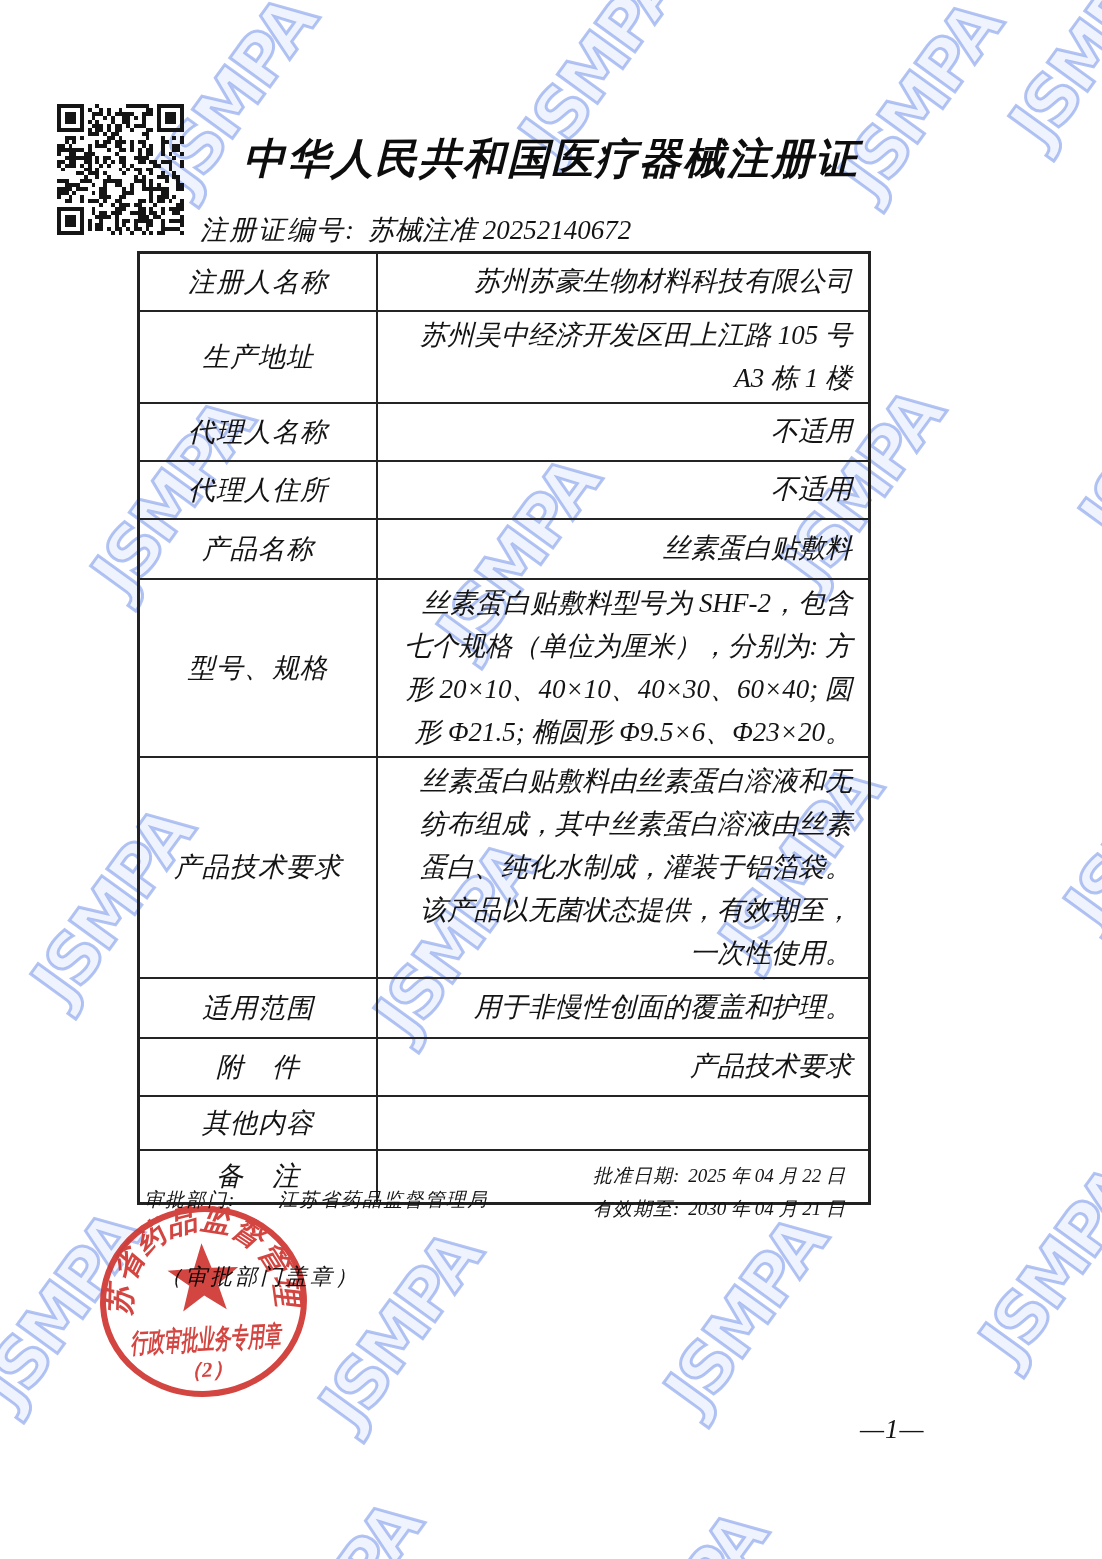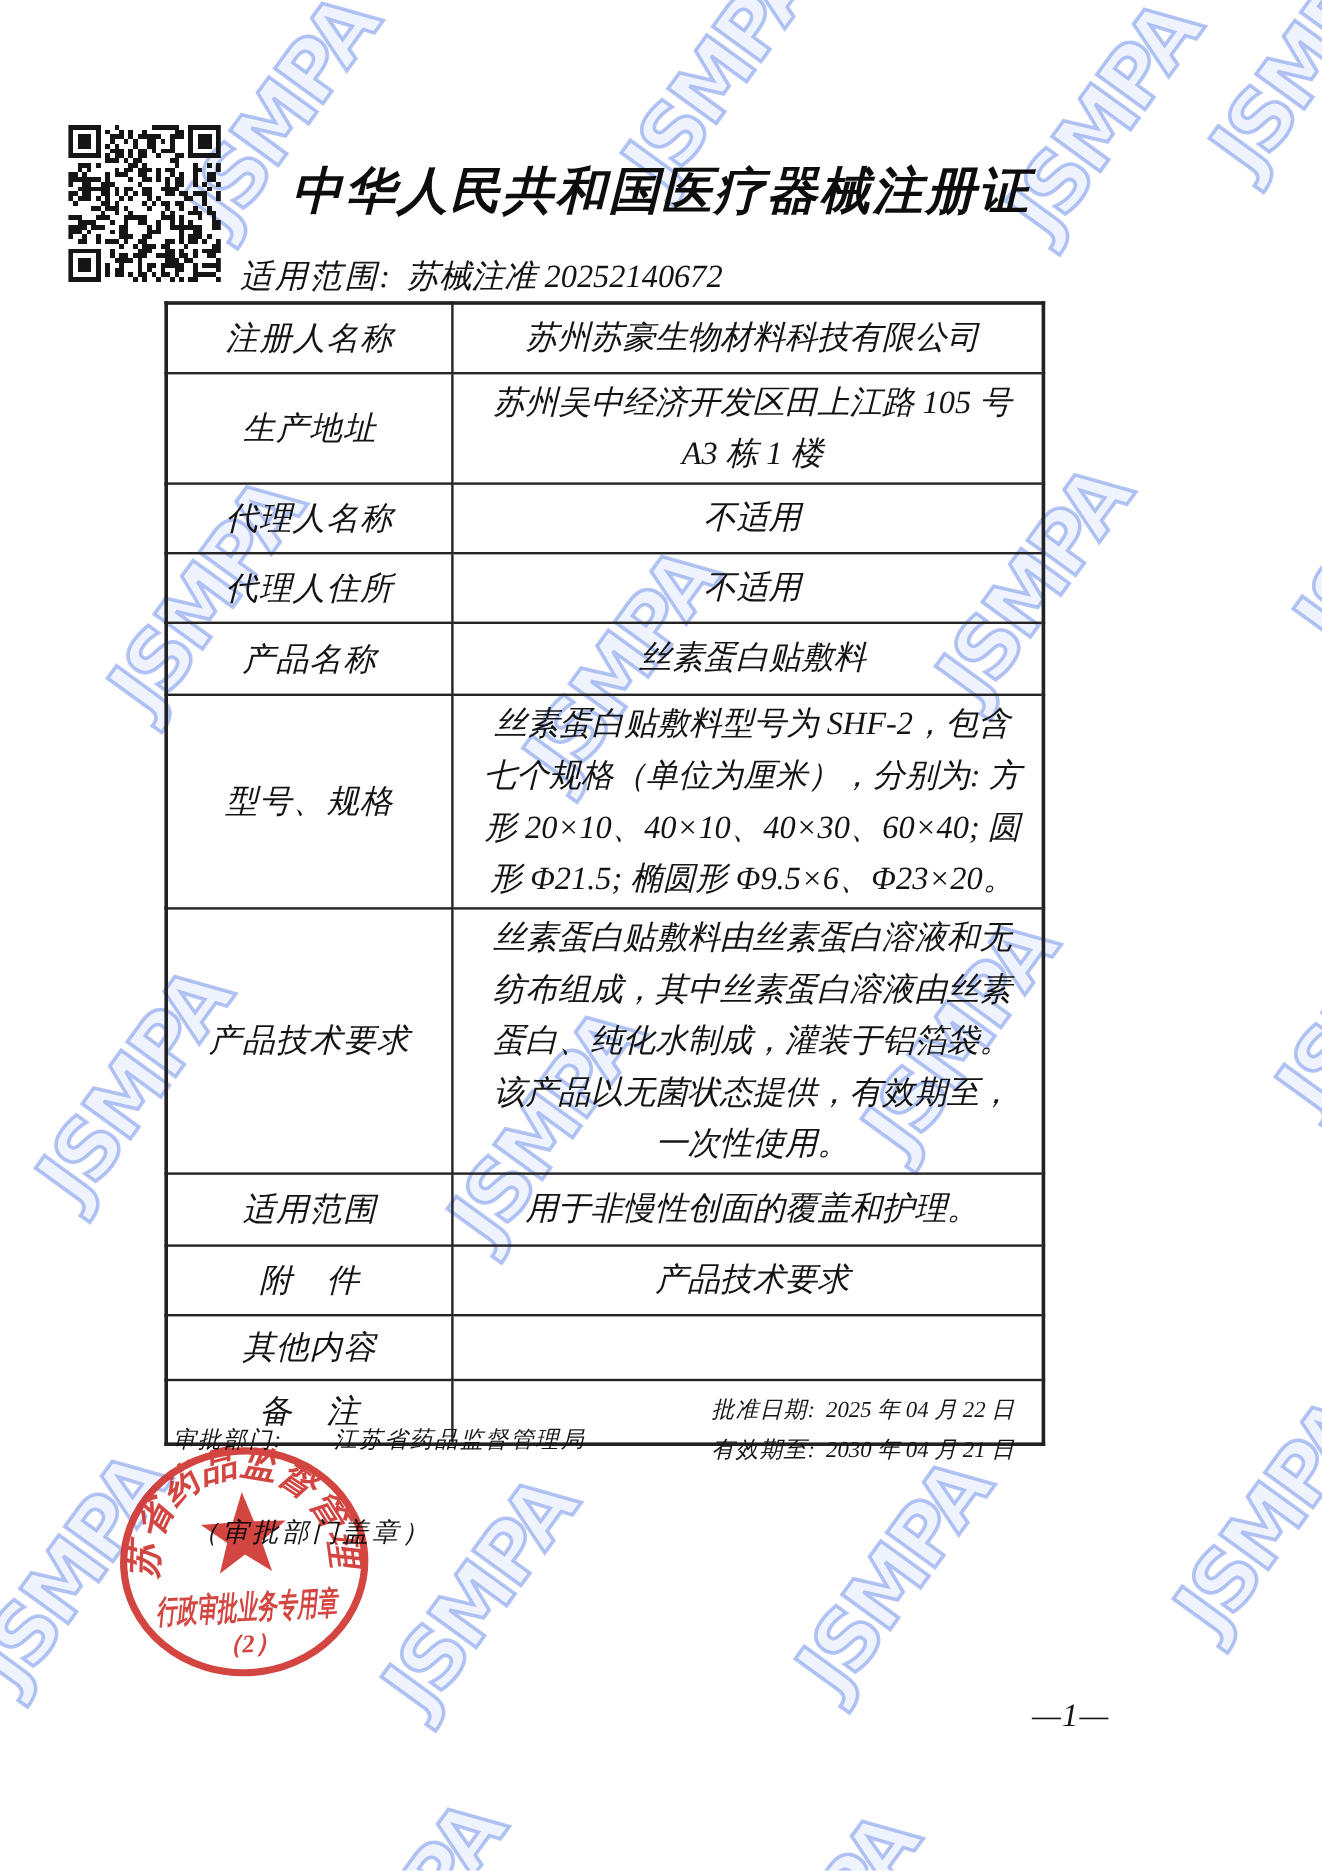--- a/index.html
+++ b/index.html
@@ -32,21 +32,21 @@
   .regline .lbl{letter-spacing:2px;}
   .regline .val{margin-left:12px;margin-top:26px;}
   
   table.cert{
     position:absolute;left:137px;top:251px;width:734px;
     border-collapse:collapse;table-layout:fixed;
     border:3px solid #222222;
   }
   table.cert td{border:2px solid #242424;font-size:27px;vertical-align:middle;}
   td.lab{width:228px;text-align:center;letter-spacing:1px;padding:0 4px;}
-  td.val{padding:2px 16px 2px 24px;line-height:43px;text-align:center;}
+  td.val{padding:2px 16px 2px 24px;line-height:43px;text-align:right;}
   
   .dept{position:absolute;left:144px;top:1187px;font-size:19px;white-space:nowrap;}
   .dept .lbl{letter-spacing:2px;}
   .dept .val{margin-left:42px;letter-spacing:2px;}
   .seal-hint{position:absolute;left:160px;top:1262px;font-size:22px;letter-spacing:3px;}
   .stamp{
     position:absolute;left:97px;top:1202px;width:213px;height:199px;
     mix-blend-mode:multiply;opacity:0.9;
     transform:rotate(-3deg);
   }
@@ -591,21 +591,21 @@
           <rect x="24" y="32" width="1" height="1"></rect>
           <rect x="26" y="32" width="1" height="1"></rect>
           <rect x="27" y="32" width="1" height="1"></rect>
           <rect x="32" y="32" width="1" height="1"></rect>
         </svg>
       </div>
 
     <div class="title">中华人民共和国医疗器械注册证</div>
 
     <div class="regline">
-      <span class="lbl">适用范围:</span><span class="val">苏械注准 20252140672</span>
+      <span class="lbl">注册证编号:</span><span class="val">苏械注准 20252140672</span>
     </div>
 
     <table class="cert">
       <tbody>
           <tr style="height:58px">
         <td class="lab">注册人名称</td>
         <td class="val">苏州苏豪生物材料科技有限公司</td>
       </tr>
       <tr style="height:58px">
         <td class="lab">生产地址</td>

